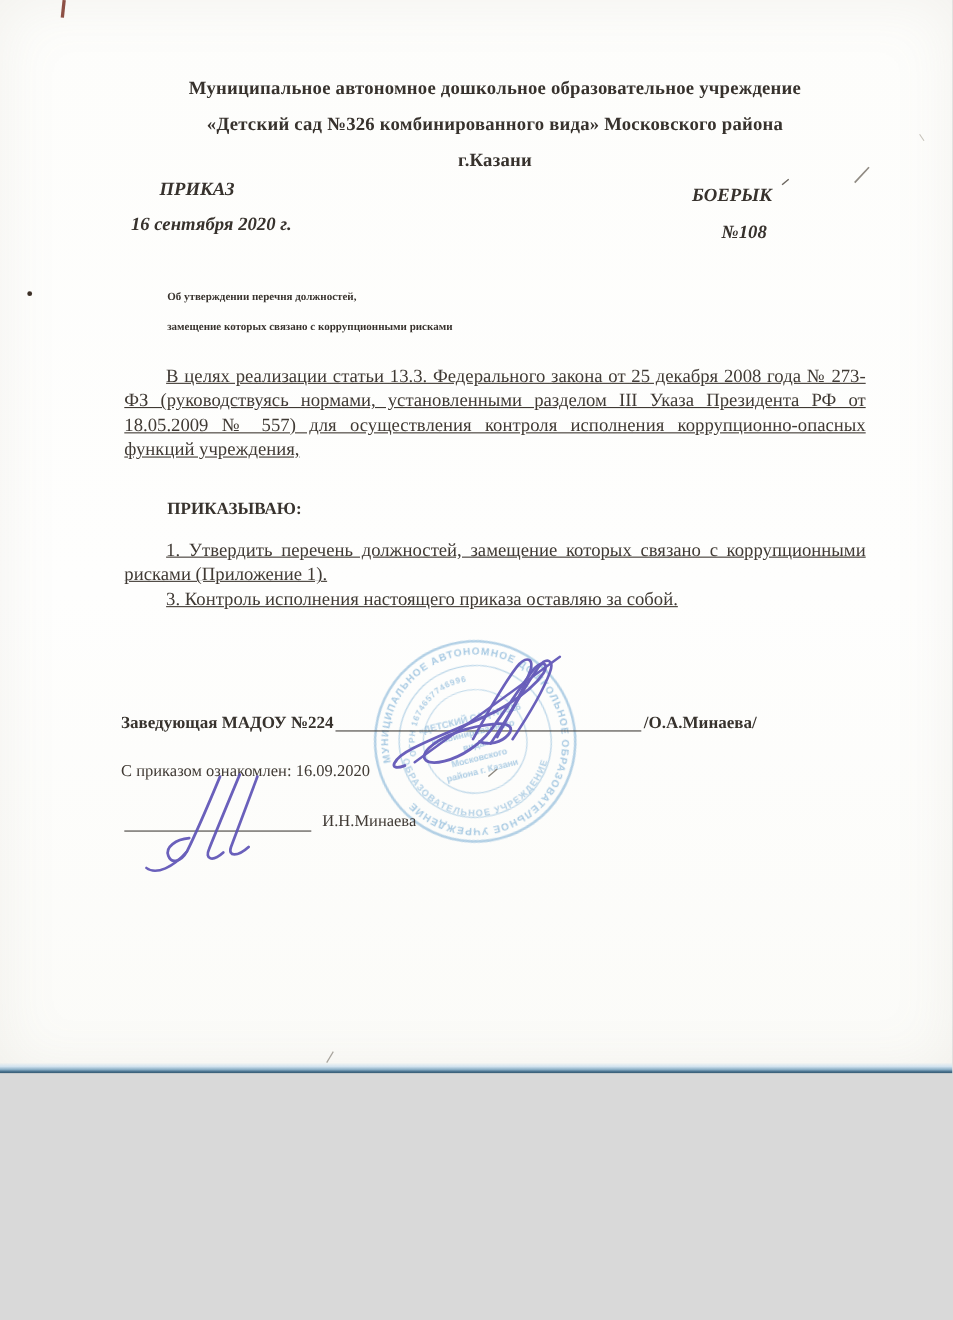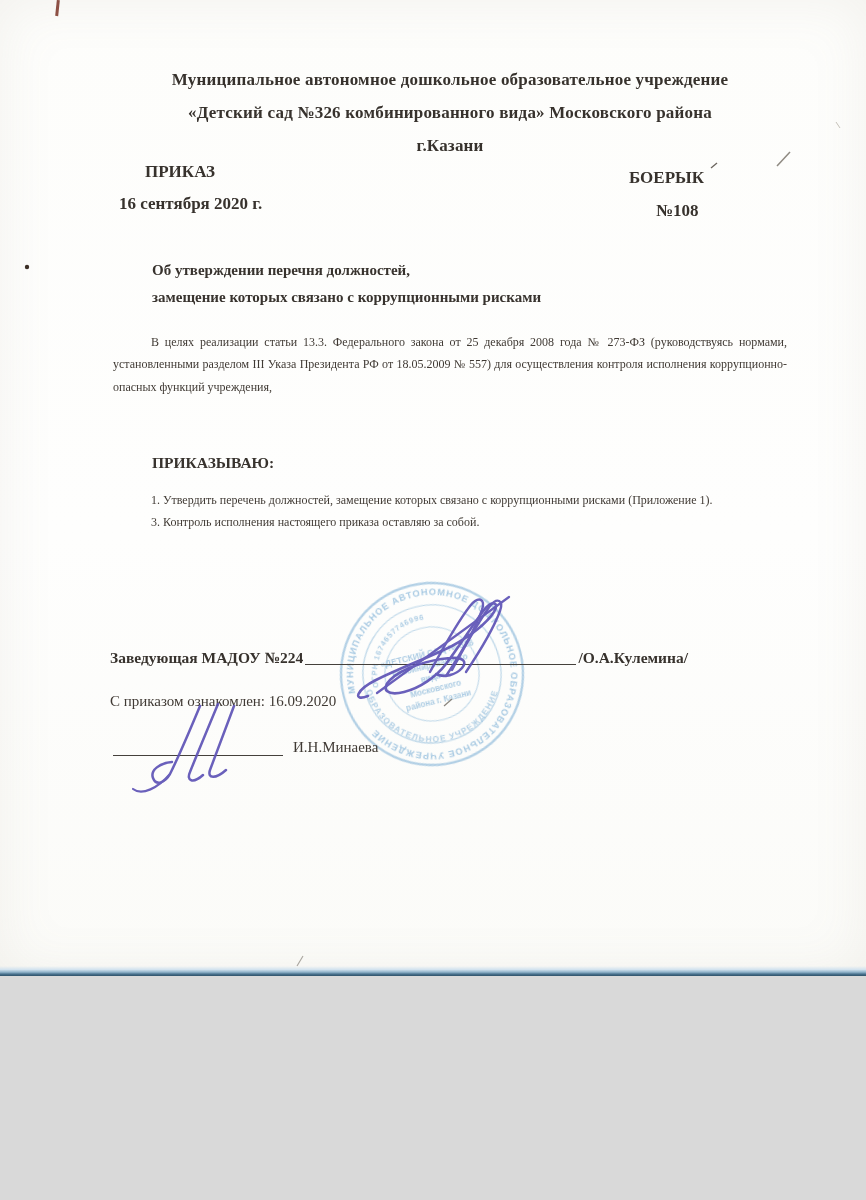--- a/index.html
+++ b/index.html
@@ -7,25 +7,25 @@
     position:relative; width:866px; height:976px; margin:0 auto;
     background:linear-gradient(180deg,#fdfdfb 0%, #fefefd 55%, #fbfbf8 100%);
     overflow:hidden;
     font-family:"Liberation Serif","DejaVu Serif",serif;
     color:#3f3934;
     box-shadow: inset 0 0 55px rgba(150,140,120,0.10);
   }
   .abs { position:absolute; }
   .ctr { left:40px; width:820px; text-align:center; }
   .hline { font-size:17px; font-weight:bold; color:#37322d; letter-spacing:0.2px; }
-  .lbl { font-size:17px; font-weight:bold; color:#37322d; }
-  .subj { font-size:15px; font-weight:bold; color:#38332e; line-height:27px; }
+  .lbl { font-size:17px; font-weight:bold; color:#37322d;font-style:italic; }
+  .subj { font-size:10px; font-weight:bold; color:#38332e; line-height:27px; }
   .para {
-    font-size:12px; line-height:22.4px; text-align:justify;
-    text-indent:38px; color:#403a34;
+    font-size:17px; line-height:22.4px; text-align:justify;
+    text-indent:38px; color:#403a34;text-decoration:underline;
   }
   .items p { margin:0; }
   .sigrow {
     display:flex; align-items:flex-end;
     font-size:15.5px; font-weight:bold; color:#37322d;
   }
   .sigline { flex:1 1 auto; border-bottom:1.6px solid #45413c; margin:0 2px 2px 2px; height:16px; }
   .plain { font-size:15px; color:#403a34; }
   .uline { border-bottom:1.4px solid #45413c; }
   .overlay { pointer-events:none; }
@@ -91,21 +91,21 @@
         <text x="102" y="108" font-size="8.2">вида»</text>
         <text x="102" y="120" font-size="8.2">Московского</text>
         <text x="102" y="132" font-size="8.2">района г. Казани</text>
       </g>
     </g>
   </svg>
 
   <div class="abs sigrow" style="left:110px; top:648px; width:578px;">
     <span>Заведующая МАДОУ №224</span>
     <span class="sigline"></span>
-    <span>/О.А.Кулемина/</span>
+    <span>/О.А.Минаева/</span>
   </div>
 
   <div class="abs plain" style="left:110px; top:693px;">С приказом ознакомлен: 16.09.2020</div>
 
   <div class="abs uline" style="left:113px; top:740px; width:170px; height:15px;"></div>
   <div class="abs plain" style="left:293px; top:739px;text-align:center;">И.Н.Минаева</div>
 
   <svg class="abs overlay" style="left:0; top:0;" width="866" height="1200" viewBox="0 0 866 1200">
 
     <g stroke="#5e53b6" fill="none" stroke-linecap="round" opacity="0.92">

